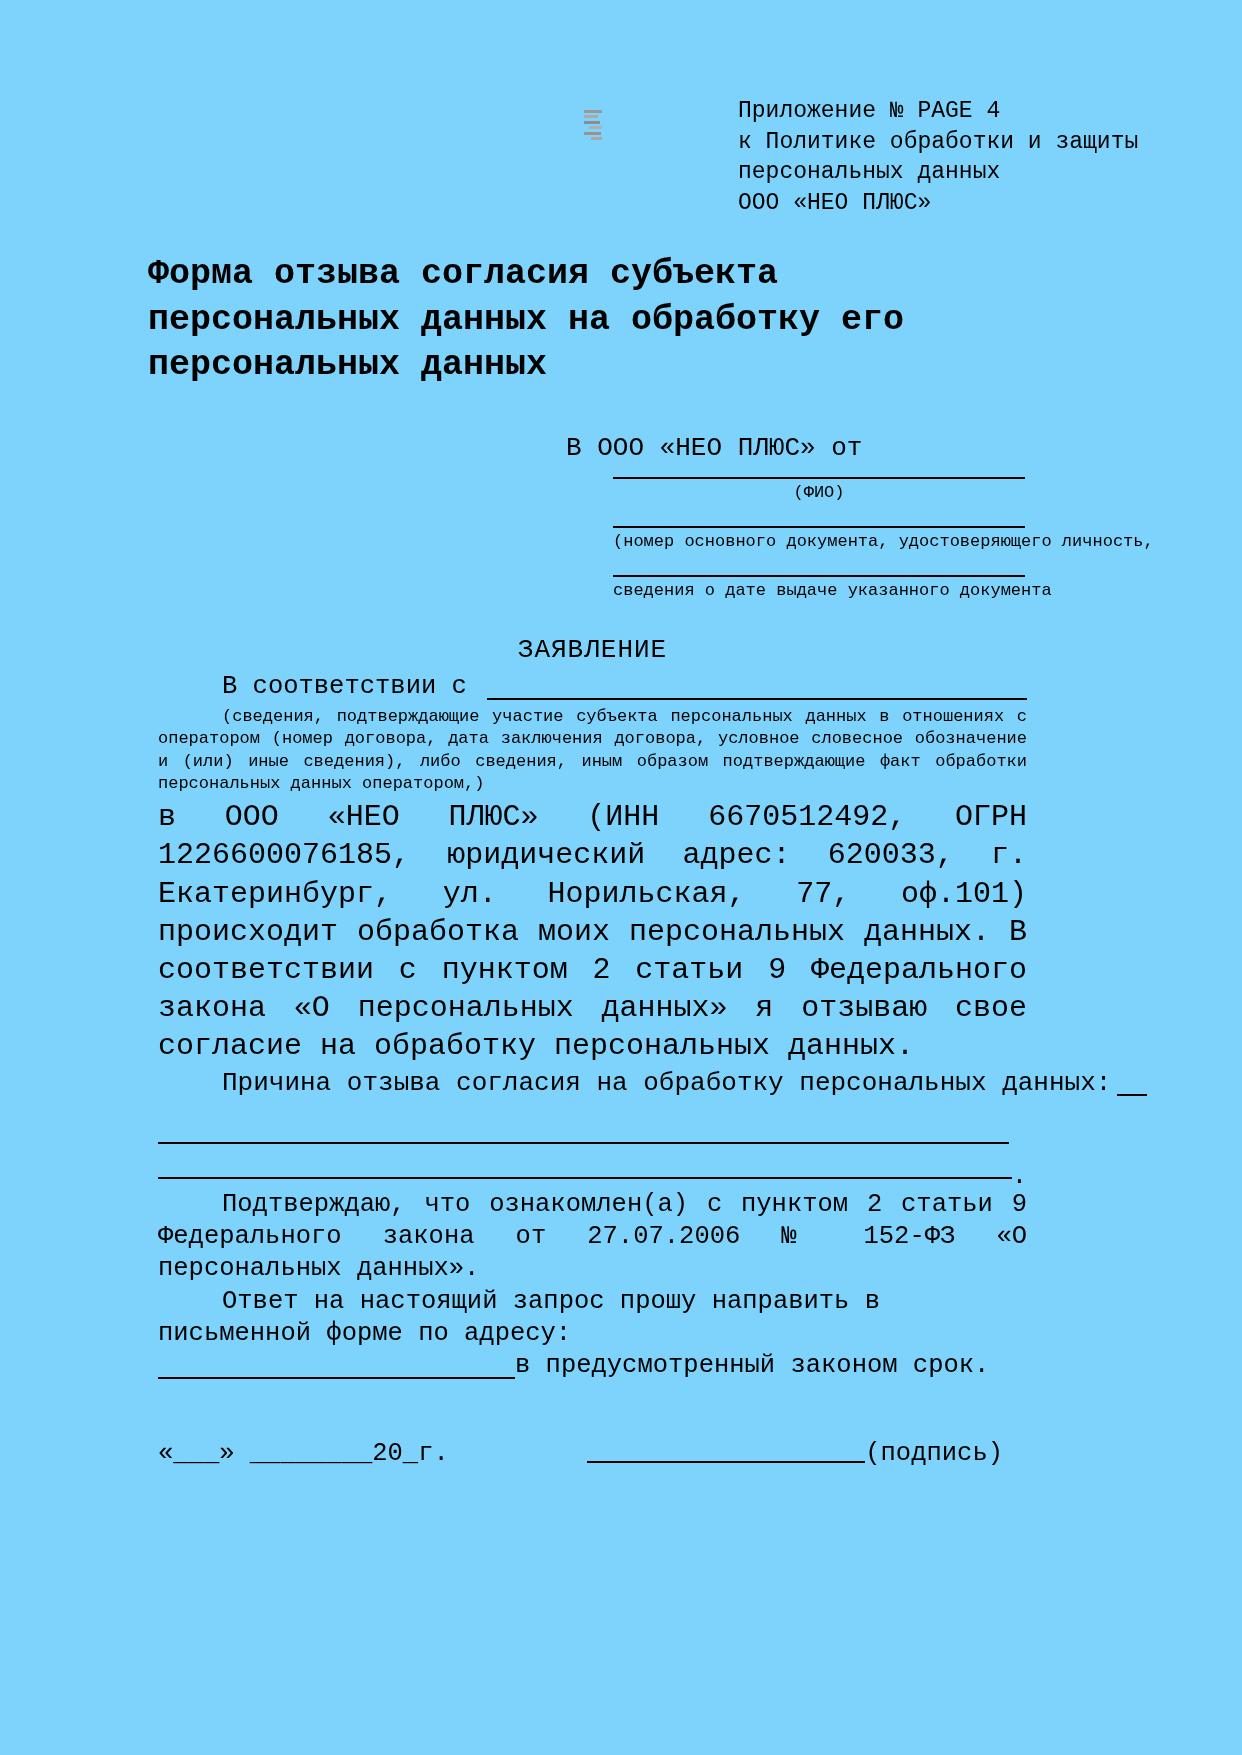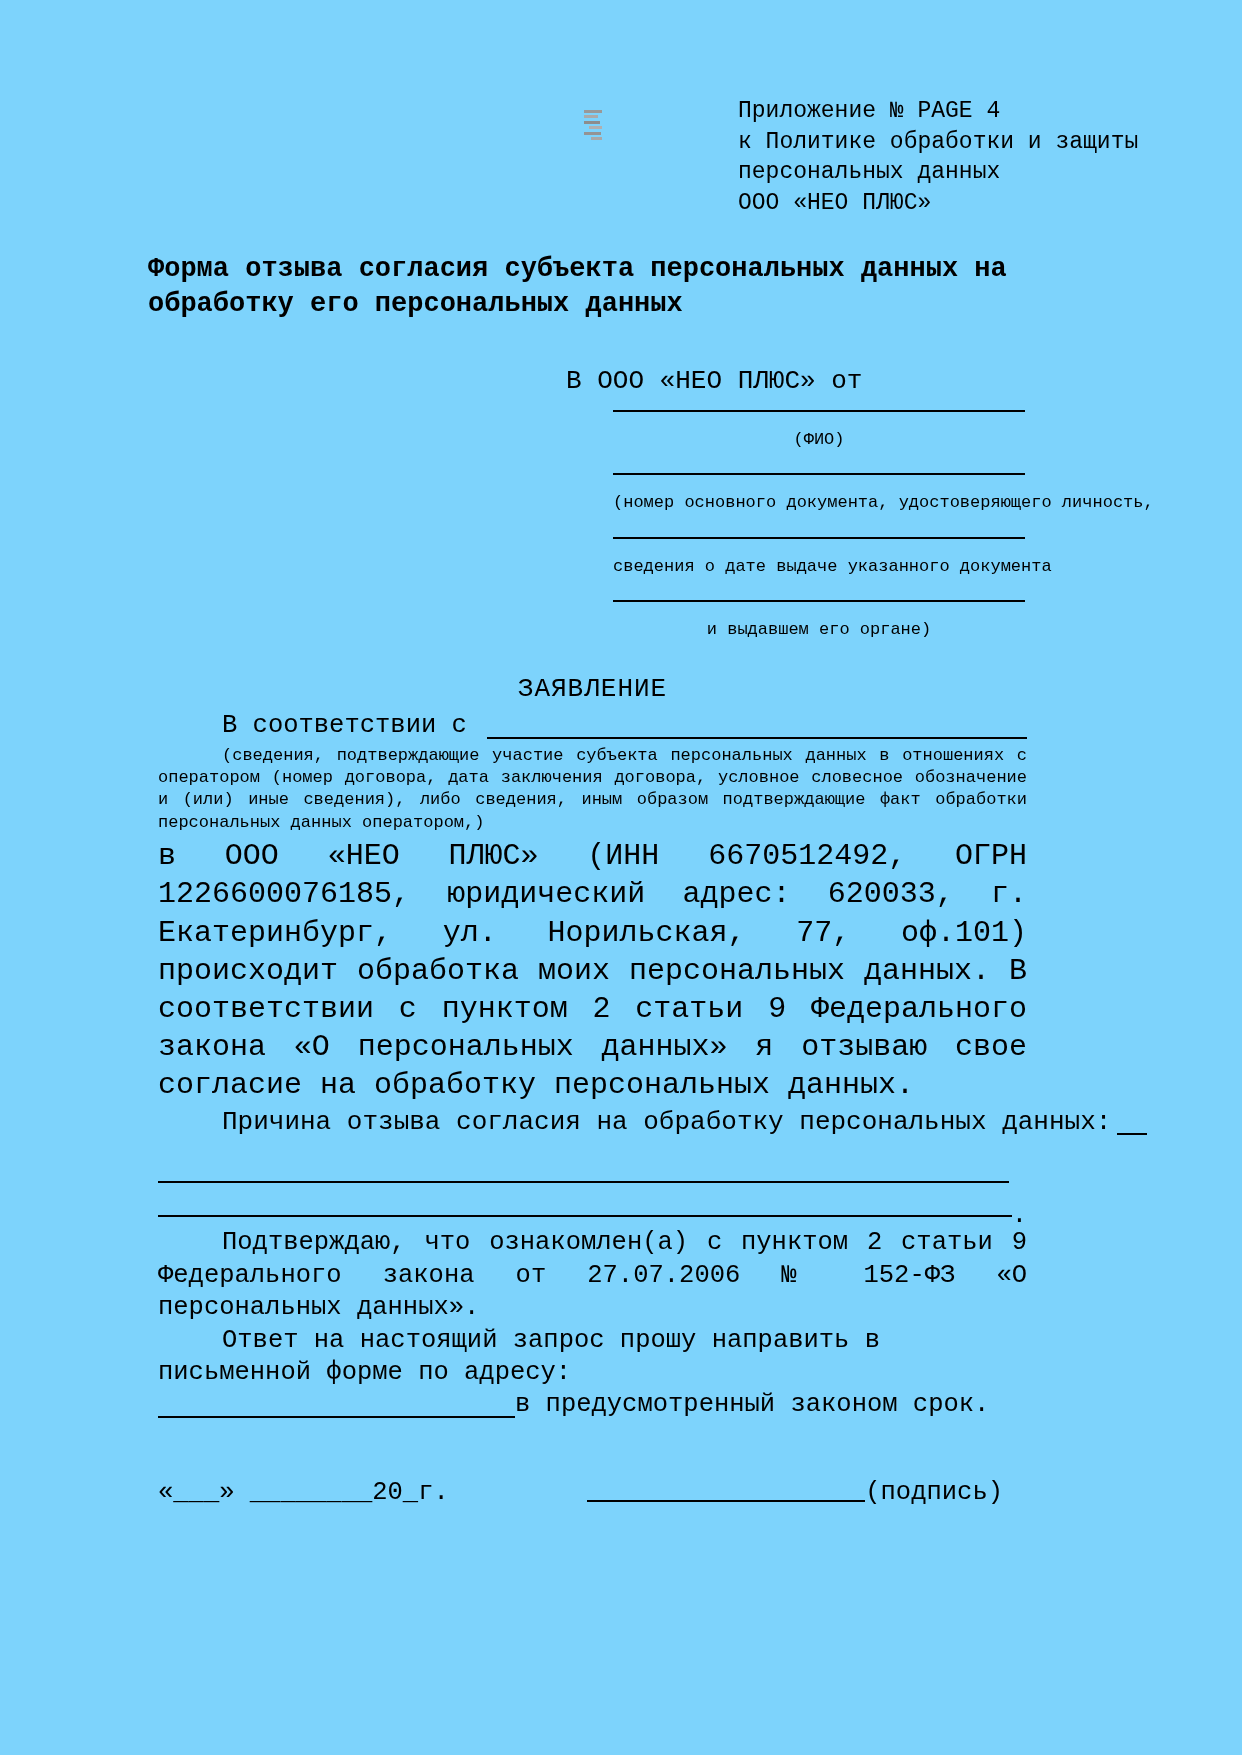--- a/index.html
+++ b/index.html
@@ -43,39 +43,39 @@
   .content {
     position: absolute;
     left: 158px;
     top: 0;
     width: 869px;
   }
 
   .title {
     margin: 252px 0 0 -10px;
     width: 880px;
-    font-size: 27px;
+    font-size: 35px;
     font-weight: bold;
     line-height: 1.3;
   }
 
   .to-line {
     margin-top: 44px;
     margin-left: 408px;
     font-size: 26px;
   }
 
   .fields { margin-top: 14px; margin-left: 455px; width: 412px; }
   .field { margin-bottom: 23px; }
   .field-line { height: 0; border-bottom: 2px solid #000; }
   .field-caption {
     text-align: center;
     font-size: 17px;
     line-height: 1.25;
-    padding-top: 17px;
+    padding-top: 3px;
     white-space: nowrap;
   }
   .field:last-child { margin-bottom: 0; }
 
   .statement-heading {
     margin-top: 34px;
     text-align: center;
     font-size: 26px;
     letter-spacing: 1px;
   }
@@ -211,24 +211,20 @@
         <div class="field-caption">(ФИО)</div>
       </div>
       <div class="field">
         <div class="field-line"></div>
         <div class="field-caption">(номер основного документа, удостоверяющего личность,</div>
       </div>
       <div class="field">
         <div class="field-line"></div>
         <div class="field-caption">сведения о дате выдаче указанного документа</div>
       </div>
-      <div class="field">
-        <div class="field-line"></div>
-        <div class="field-caption">и выдавшем его органе)</div>
-      </div>
     </div>
 
     <div class="statement-heading">ЗАЯВЛЕНИЕ</div>
 
     <div class="intro-row">
       <span class="prefix">В соответствии с</span>
       <span class="fill"></span>
     </div>
 
     <p class="fine-print">(сведения, подтверждающие участие субъекта персональных данных в отношениях с оператором (номер договора, дата заключения договора, условное словесное обозначение и (или) иные сведения), либо сведения, иным образом подтверждающие факт обработки персональных данных оператором,)</p>

